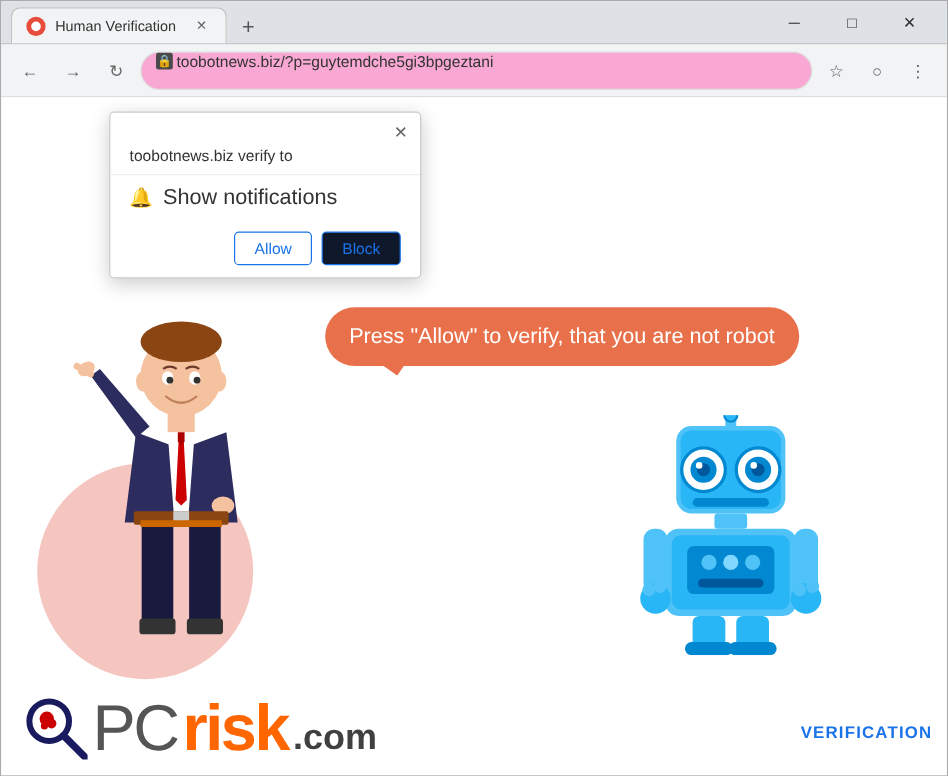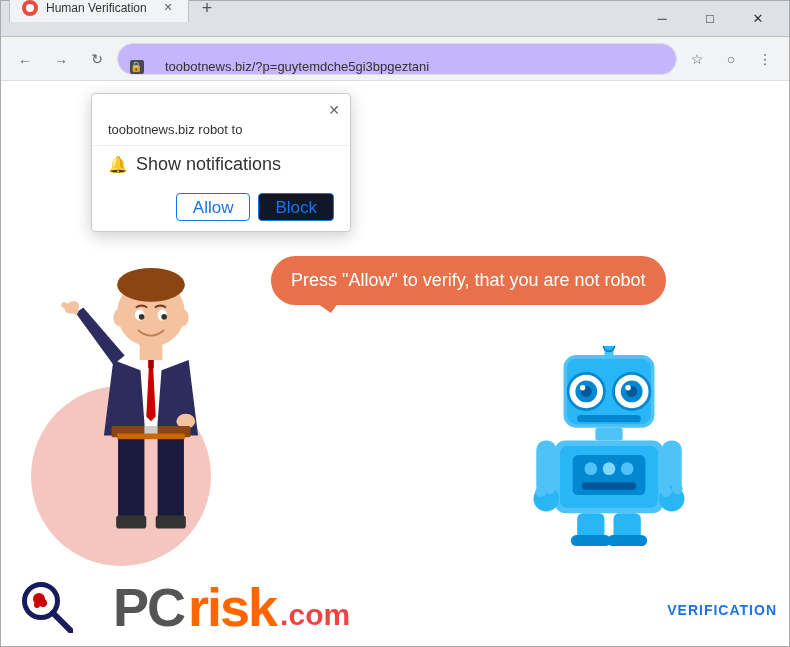--- a/index.html
+++ b/index.html
@@ -14,21 +14,21 @@
       flex-direction: column;
       background: #f1f3f4;
     }
 
     
     .title-bar {
       height: 36px;
       background: #dee1e6;
       display: flex;
       align-items: center;
-      padding: 14px 8px;
+      padding: 0 8px;
       border-bottom: 1px solid #c0c0c0;
       gap: 17px;
     }
 
     .tab-bar {
       display: flex;
       align-items: flex-end;
       flex: 1;
       height: 100%;
     }
@@ -127,27 +127,27 @@
       cursor: pointer;
       border-radius: 50%;
       display: flex; align-items: center; justify-content: center;
       color: #666;
       font-size: 14px;
     }
 
     .address-bar {
       flex: 1;
       height: 32px;
-      background: #c4b5fd;
+      background: #f9a8d4;
       border: 1px solid #ddd;
       border-radius: 16px;
       display: flex;
-      align-items: flex-end;
+      align-items: flex-start;
       padding: 0 12px;
-      gap: 21px;
+      gap: 3px;
     }
 
     .secure-icon {
       width: 14px; height: 14px;
       background: #4a4a4a;
       border-radius: 2px;
       display: flex; align-items: center; justify-content: center;
       flex-shrink: 0;
     }
     .secure-icon::after {
@@ -235,21 +235,21 @@
       display: flex;
       justify-content: flex-end;
       gap: 8px;
       padding: 10px 16px;
     }
 
     .popup-btn {
       height: 28px;
       padding: 4px 16px;
       border-radius: 4px;
-      font-size: 17px;
+      font-size: 13px;
       cursor: pointer;
       border: 1px solid #999;
       background: #f8f8f8;
       color: #333;
     }
     .popup-btn.primary {
       background: #fff;
       border-color: #1a73e8;
       color: #1a73e8;
     }
@@ -318,40 +318,39 @@
       position: absolute;
       bottom: 12px;
       left: 20px;
       display: flex;
       align-items: center;
       gap: 4px;
     }
 
     .pcrisk-text-pc {
       font-size: 54px;
-      font-weight: 700;
+      font-weight: 400;
       color: #555;
       line-height: 1;
       letter-spacing: -2px;
-      margin-left: 36px;
     }
 
     .pcrisk-text-risk {
       font-size: 54px;
       font-weight: 900;
       color: #ff6600;
       line-height: 1;
       letter-spacing: -2px;
       text-align: center;
     }
 
     .pcrisk-text-com {
       font-size: 30px;
       font-weight: 900;
-      color: #ef4444;
+      color: #404040;
       line-height: 1;
       align-self: flex-end;
       margin-bottom: 4px;
     }
 
     
     .verification-badge {
       position: absolute;
       bottom: 28px;
       right: 12px;
@@ -402,21 +401,21 @@
       <button class="nav-btn">⋮</button>
     </div>
   </div>
 
   <div class="page-content">
 
     <div class="notification-popup">
       <div class="popup-header">
         <button class="popup-close">✕</button>
       </div>
-      <div class="popup-title">toobotnews.biz robot to</div>
+      <div class="popup-title">toobotnews.biz verify to</div>
       <div class="popup-item">
         <span class="bell-icon">🔔</span>
         <span class="popup-item-text">Show notifications</span>
       </div>
       <div class="popup-buttons">
         <button class="popup-btn primary">Allow</button>
         <button class="popup-btn secondary">Block</button>
       </div>
     </div>
 

